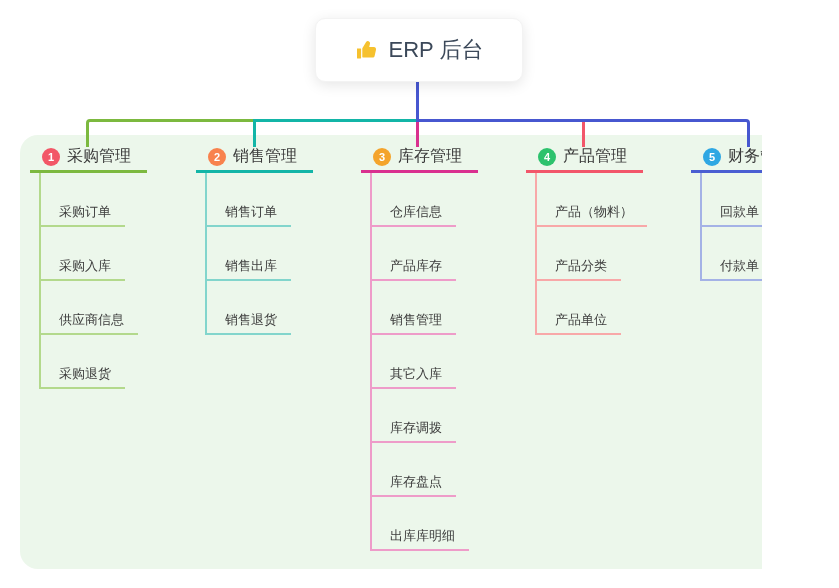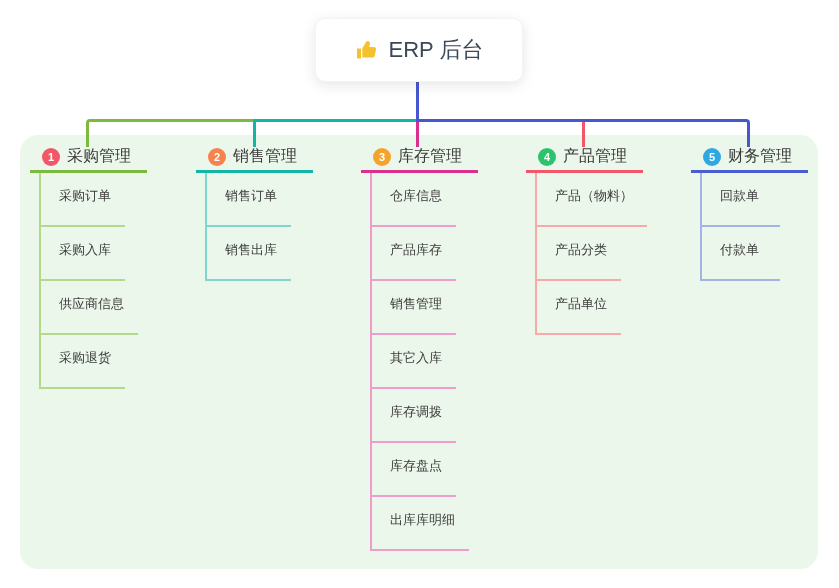--- a/index.html
+++ b/index.html
@@ -1,19 +1,19 @@
 <!DOCTYPE html>
 <html><head>
 <meta charset="utf-8">
 <style>
   * { margin:0; padding:0; box-sizing:border-box; }
   html,body { background:#ffffff; }
   body { font-family:"Liberation Sans","DejaVu Sans",sans-serif; }
   .canvas {
-    position:relative; width:839px; height:588px; background:#ffffff; overflow:hidden;
+    position:relative; width:762px; height:588px; background:#ffffff; overflow:hidden;
   }
   .panel {
     position:absolute; left:20px; top:135px; width:798px; height:434px;
     border-radius:18px; background:#ecf7eb;
   }
   .root-node {
     position:absolute; left:315px; top:18px; width:208px; height:64px;
     background:#ffffff; border-radius:10px; border:1px solid #f3f3f3;
     box-shadow:0 3px 14px rgba(0,0,0,.10);
     display:flex; align-items:center; justify-content:center; gap:10px;
@@ -40,21 +40,21 @@
   }
   .children {
     margin-left:9px; border-left:2px solid var(--light); width:max-content;
   }
   .child {
     height:54px; display:flex; align-items:flex-end;
   }
   .child > span {
     display:inline-block; min-width:78px; white-space:nowrap;
     border-bottom:2px solid var(--light);
-    padding:0 14px 20px 18px;
+    padding:0 14px 4px 18px;
     font-size:13px; color:#3c3c3c; cursor:default;
   }
 </style>
 </head>
 <body>
 
 <div class="canvas">
 
   <div class="panel" style="background: rgb(236, 247, 235);"></div>
 
@@ -100,20 +100,23 @@
       <div class="branch-header">
         <span class="branch-num">2</span>
         <span>销售管理</span>
       </div>
       <div class="children">
         <div class="child">
           <span>销售订单</span>
         </div>
         <div class="child">
           <span>销售出库</span>
+        </div>
+        <div class="child">
+          <span>销售退货</span>
         </div>
       </div>
     </div>
     <div class="branch" style="left: 361px; --main: #d9308f; --light: #ee9cc9; --badge: #f4a42c;">
       <div class="branch-header">
         <span class="branch-num">3</span>
         <span>库存管理</span>
       </div>
       <div class="children">
         <div class="child">

